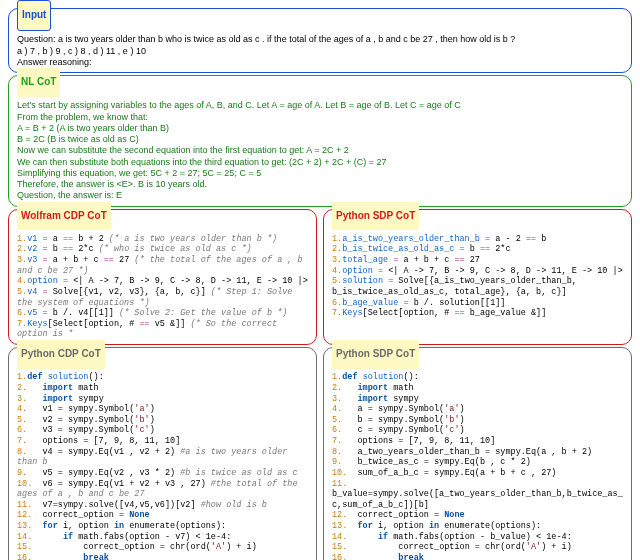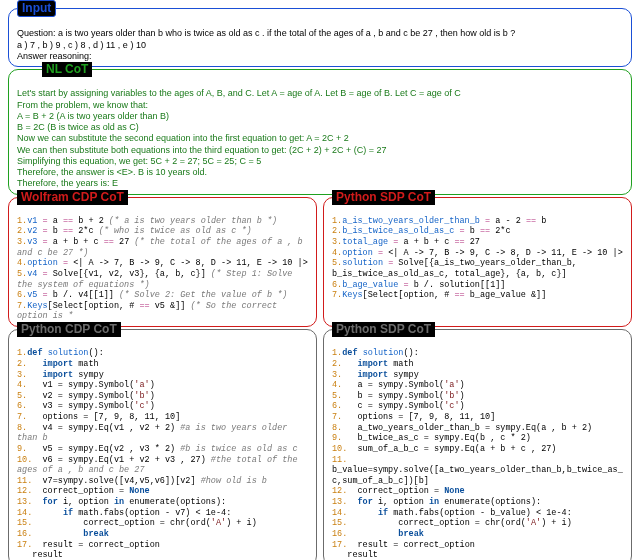--- a/index.html
+++ b/index.html
@@ -17,31 +17,31 @@
     padding: 4px 8px 4px 8px;
     margin-bottom: 2px;
     position: relative;
     box-sizing: border-box;
     line-height: 1.25;
   }
   .panel-label {
     position: relative;
     display: inline-block;
     font-weight: bold;
-    font-size: 12px;
-    padding: 0 4px;
-    background: #000000;
+    font-size: 10px;
+    padding: 8px 4px;
+    background: #fef9c3;
     top: -12px;
     margin-bottom: -10px;
   }
   .input-panel { border-color: #1a4fd6; }
   .input-panel .panel-label { color: #1a4fd6; border: 1px solid #1a4fd6; border-radius: 3px; top: -13px; }
 
   .nl-panel { border-color: #1fa01f; color: #1a7a1a; }
-  .nl-panel .panel-label { color: #1fa01f; margin-left: 25px; }
+  .nl-panel .panel-label { color: #1fa01f; }
 
   .wolf-cdp { border-color: #d11b1b; }
   .wolf-cdp .panel-label { color: #d11b1b; }
   .wolf-sdp { border-color: #d11b1b; }
   .wolf-sdp .panel-label { color: #d11b1b; }
 
   .py-cdp { border-color: #6b6b6b; }
   .py-cdp .panel-label { color: #6b6b6b; }
   .py-sdp { border-color: #6b6b6b; }
   .py-sdp .panel-label { color: #6b6b6b; }
@@ -84,21 +84,21 @@
 <div class="panel nl-panel">
   <span class="panel-label">NL CoT</span>
   <div>Let's start by assigning variables to the ages of A, B, and C.  Let A = age of A. Let B = age of B. Let C = age of C</div>
   <div>From the problem, we know that:</div>
   <div>A = B + 2 (A is two years older than B)</div>
   <div>B = 2C (B is twice as old as C)</div>
   <div>Now we can substitute the second equation into the first equation to get: A = 2C + 2</div>
   <div>We can then substitute both equations into the third equation to get: (2C + 2) + 2C + (C) = 27</div>
   <div>Simplifying this equation, we get: 5C + 2 = 27; 5C = 25; C = 5</div>
   <div>Therefore, the answer is &lt;E&gt;. B is 10 years old.</div>
-  <div>Therefore, the years is: E</div>
+  <div>Question, the answer is: E</div>
 </div>
 
 <div class="row">
   <div class="panel wolf-cdp">
     <span class="panel-label">Wolfram CDP CoT</span>
 <pre><span class="w-num">1.</span><span class="w-var">v1</span> <span class="w-pink">=</span> a <span class="w-pink">==</span> b + 2 <span class="w-comment">(* a is two years older than b *)</span>
 <span class="w-num">2.</span><span class="w-var">v2</span> <span class="w-pink">=</span> b <span class="w-pink">==</span> 2*c <span class="w-comment">(* who is twice as old as c *)</span>
 <span class="w-num">3.</span><span class="w-var">v3</span> <span class="w-pink">=</span> a + b + c <span class="w-pink">==</span> 27 <span class="w-comment">(* the total of the ages of a , b and c be 27 *)</span>
 <span class="w-num">4.</span><span class="w-var">option</span> <span class="w-pink">=</span> &lt;| A -&gt; 7, B -&gt; 9, C -&gt; 8, D -&gt; 11, E -&gt; 10 |&gt;
 <span class="w-num">5.</span><span class="w-var">v4</span> <span class="w-pink">=</span> Solve[{v1, v2, v3}, {a, b, c}] <span class="w-comment">(* Step 1: Solve the system of equations *)</span>

